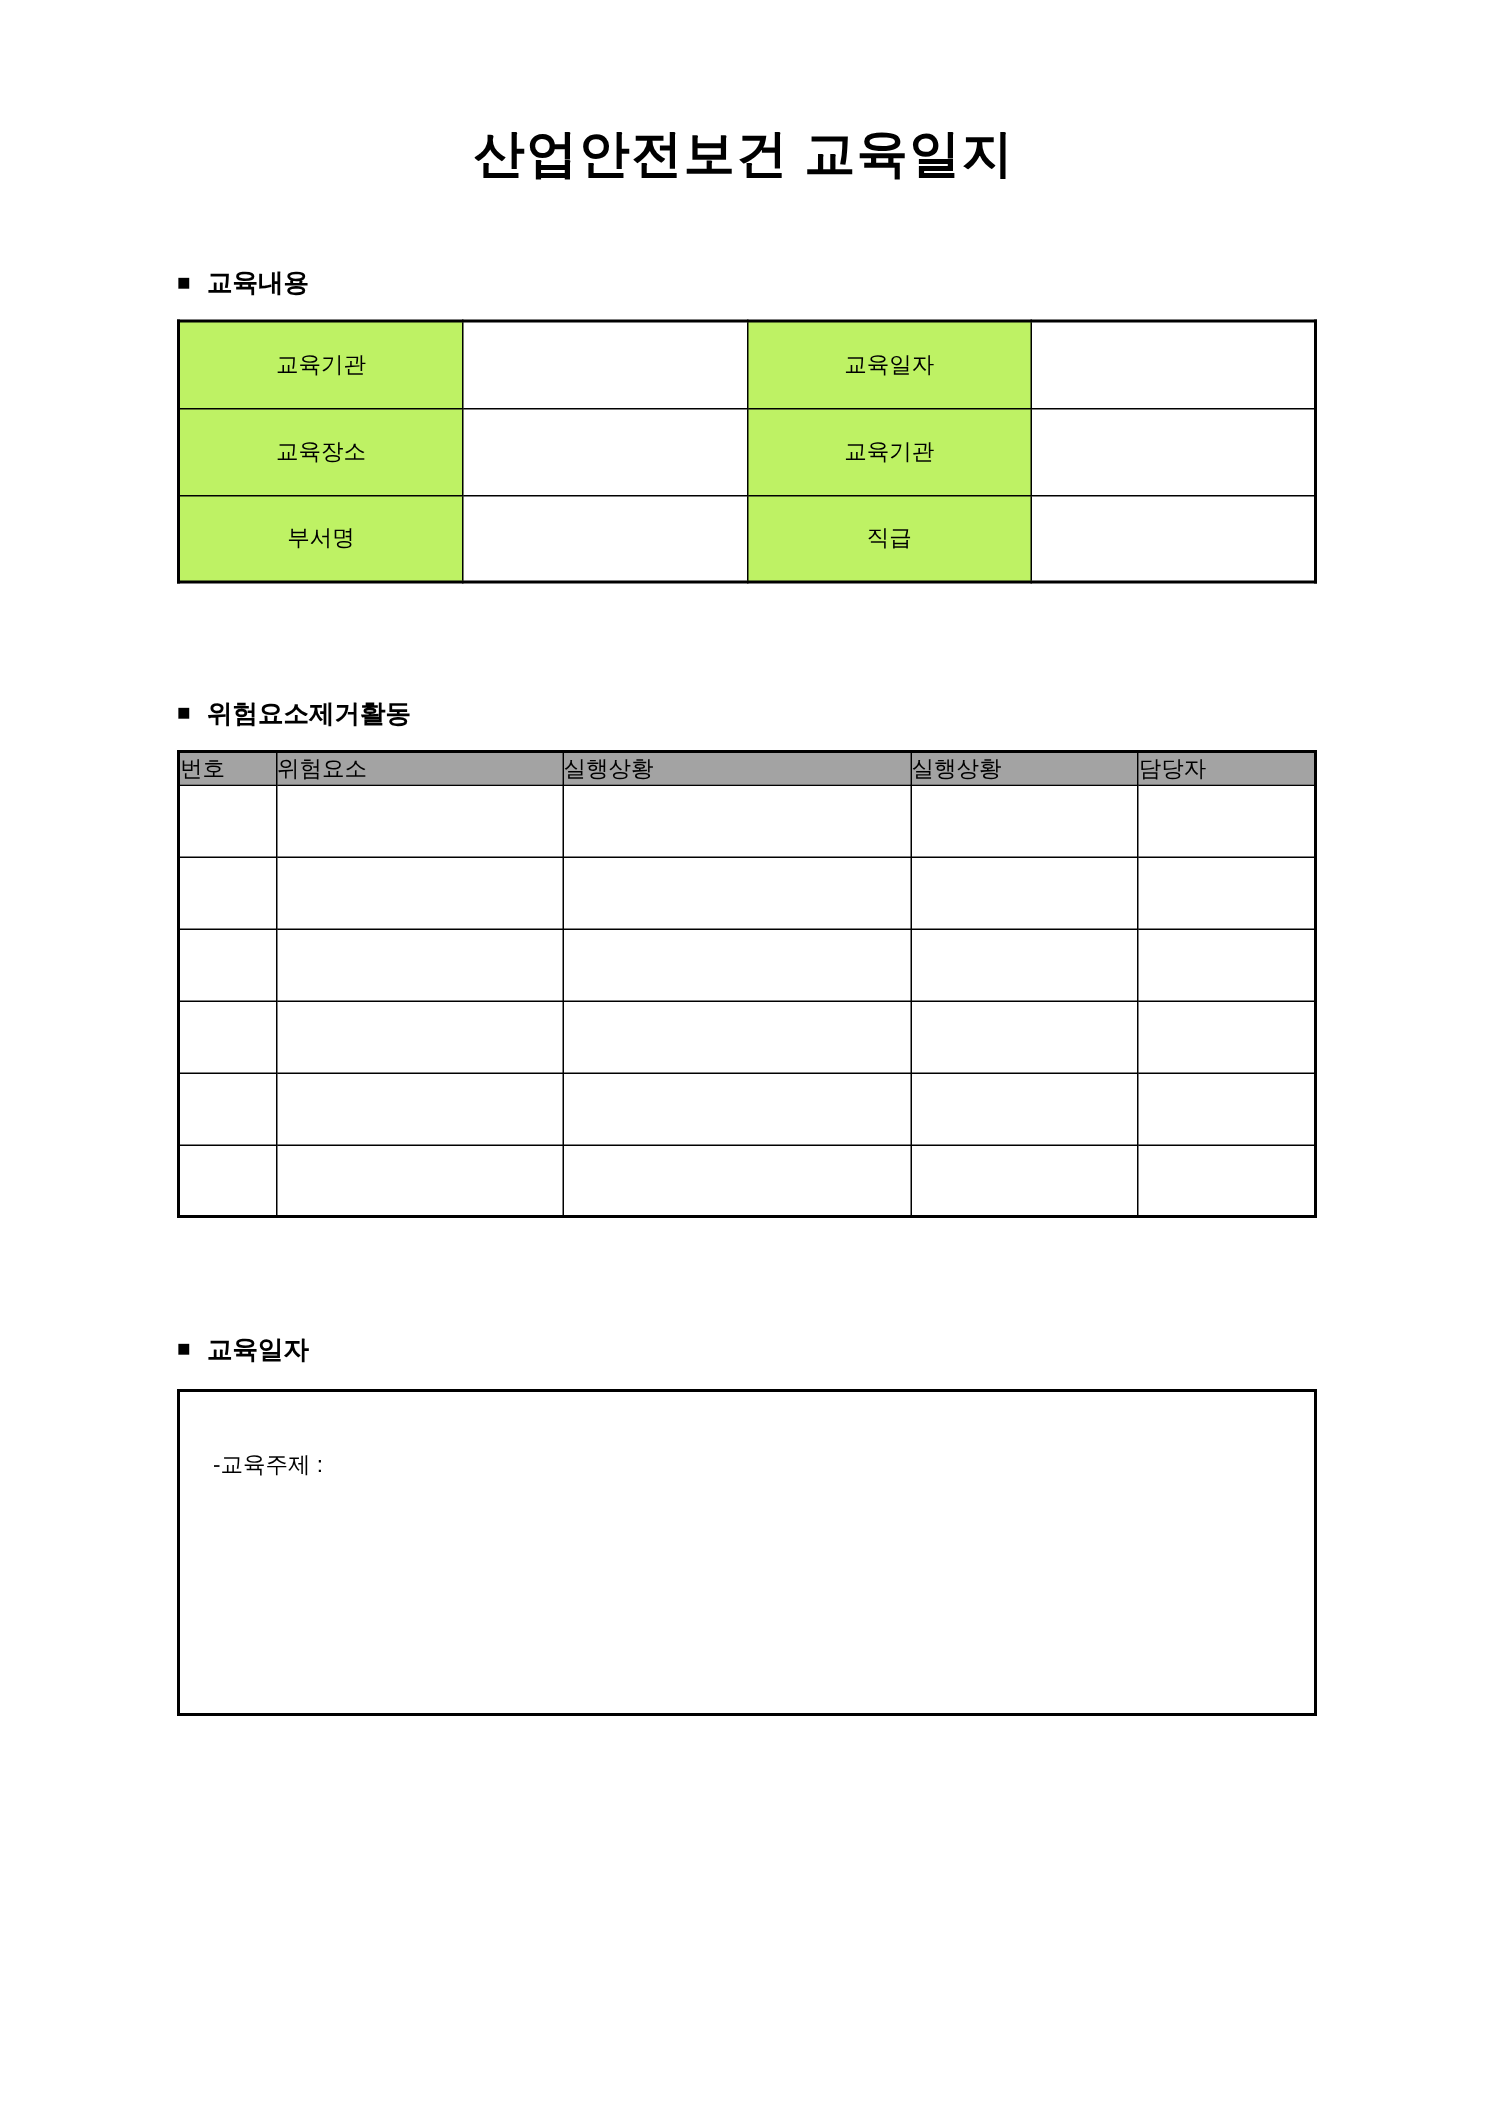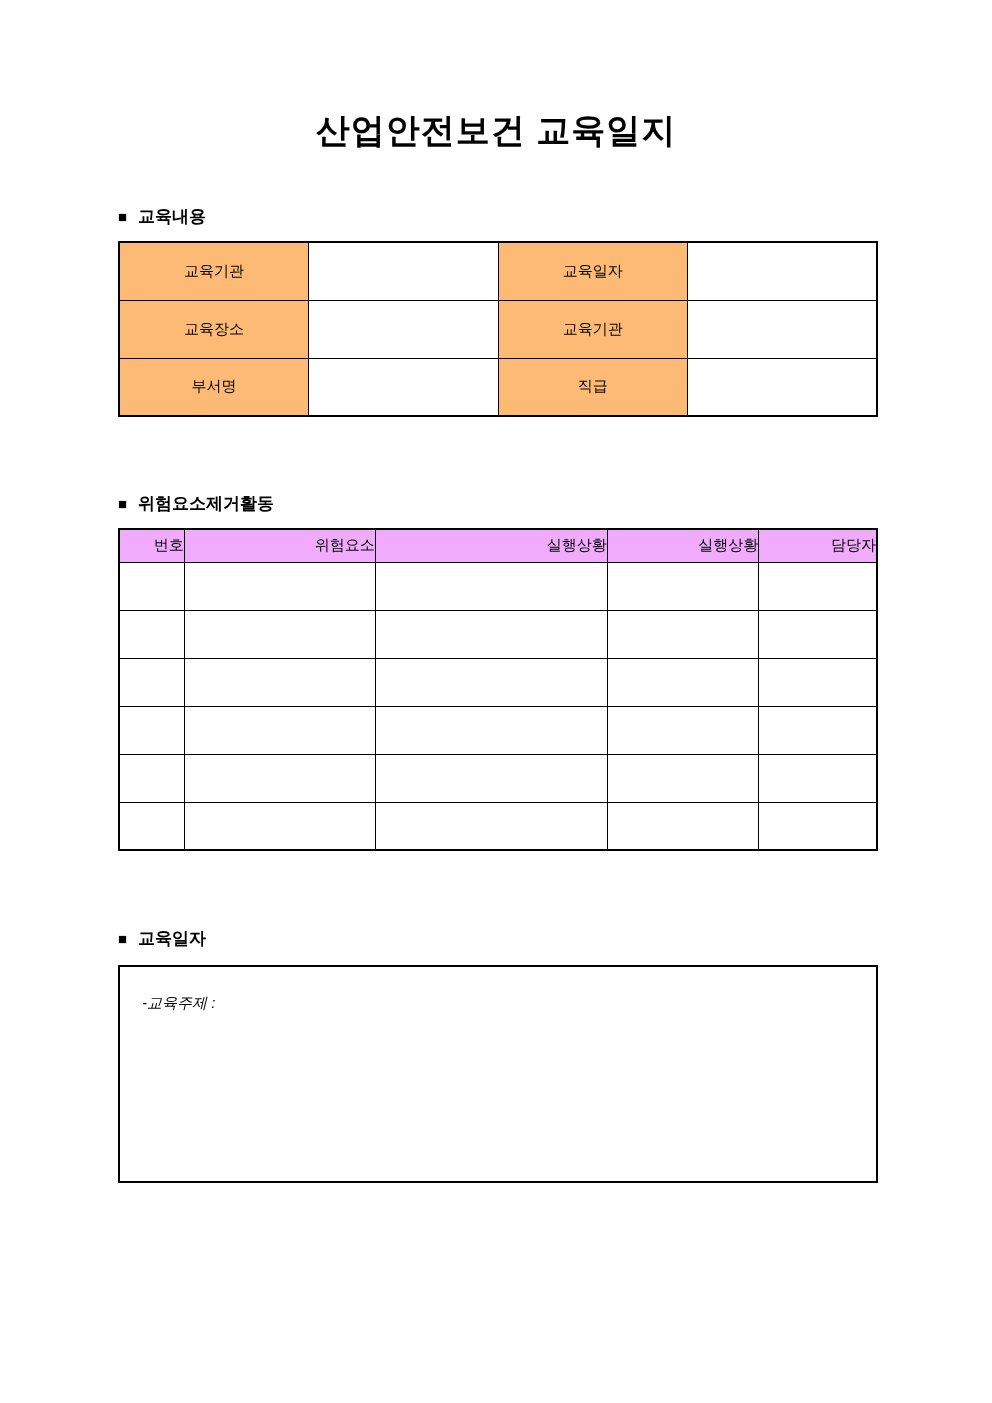--- a/index.html
+++ b/index.html
@@ -5,21 +5,21 @@
   * { box-sizing: border-box; margin: 0; padding: 0; }
   html, body { background: #ffffff; }
   body {
     width: 992px; height: 1403px;
     font-family: "Liberation Sans", "DejaVu Sans", sans-serif;
     color: #000000;
   }
   .doc { position: relative; width: 992px; height: 1403px; background: #ffffff; overflow: hidden; }
 
   .doc-title {
-    padding-top: 108px;
+    padding-top: 80px;
     text-align: center;
     font-size: 34px;
     font-weight: bold;
     letter-spacing: 1px;
   }
 
   .content { margin-left: 118px; width: 760px; }
 
   .section-heading {
     display: flex; align-items: center; gap: 11px;
@@ -36,35 +36,34 @@
 
   table {
     width: 100%;
     border-collapse: collapse;
     table-layout: fixed;
     border: 2px solid #000000;
   }
   td, th { border: 1px solid #000000; font-size: 15px; font-weight: normal; }
 
   .table-basic td { height: 58px; text-align: center; vertical-align: middle; }
-  .cell-label { background: #fdba74; }
+  .cell-label { background: #bef264; }
   .cell-value { background: #ffffff; }
 
   .table-hazard th {
-    height: 33px; background: #f0abfc;
-    text-align: right; vertical-align: middle;
+    height: 22px; background: #a3a3a3;
+    text-align: left; vertical-align: middle;
   }
   .table-hazard td { height: 48px; background: #ffffff; }
 
   .edu-box {
     border: 2px solid #000000;
     height: 218px;
-    padding: 27px 20px 0 22px;
+    padding: 40px 20px 0 22px;
     background: #ffffff;
-    font-style: italic;
   }
   .prompt-line { font-size: 15px; line-height: 18px; margin-bottom: 35px; }
 </style>
 </head>
 <body>
 
 <div class="doc">
 
   <div class="doc-title">산업안전보건 교육일지</div>
 

